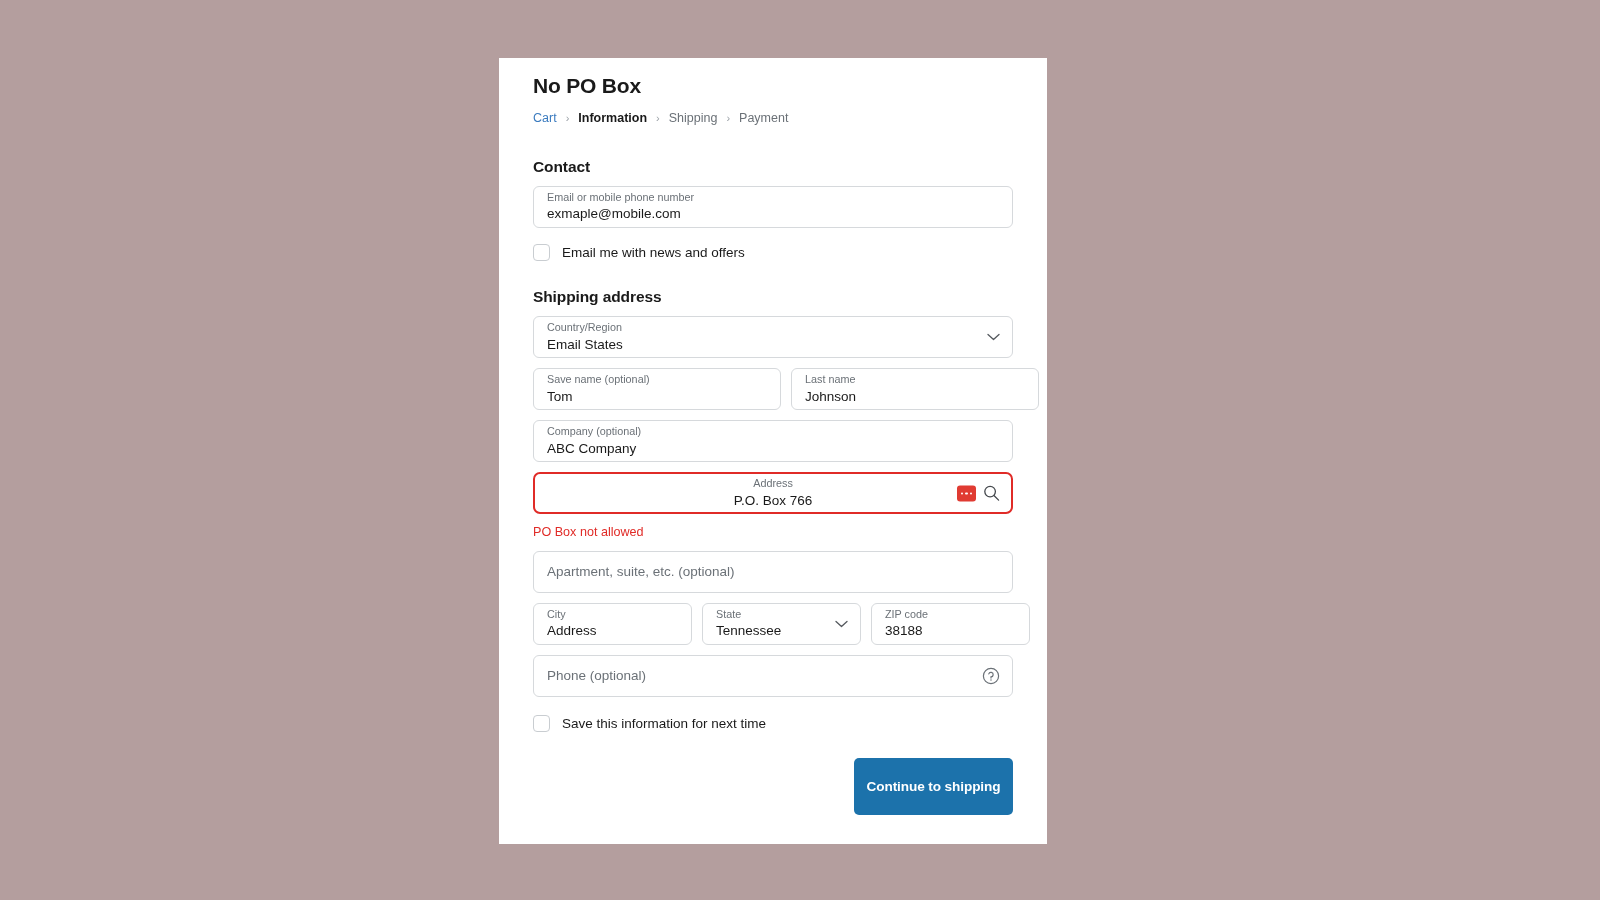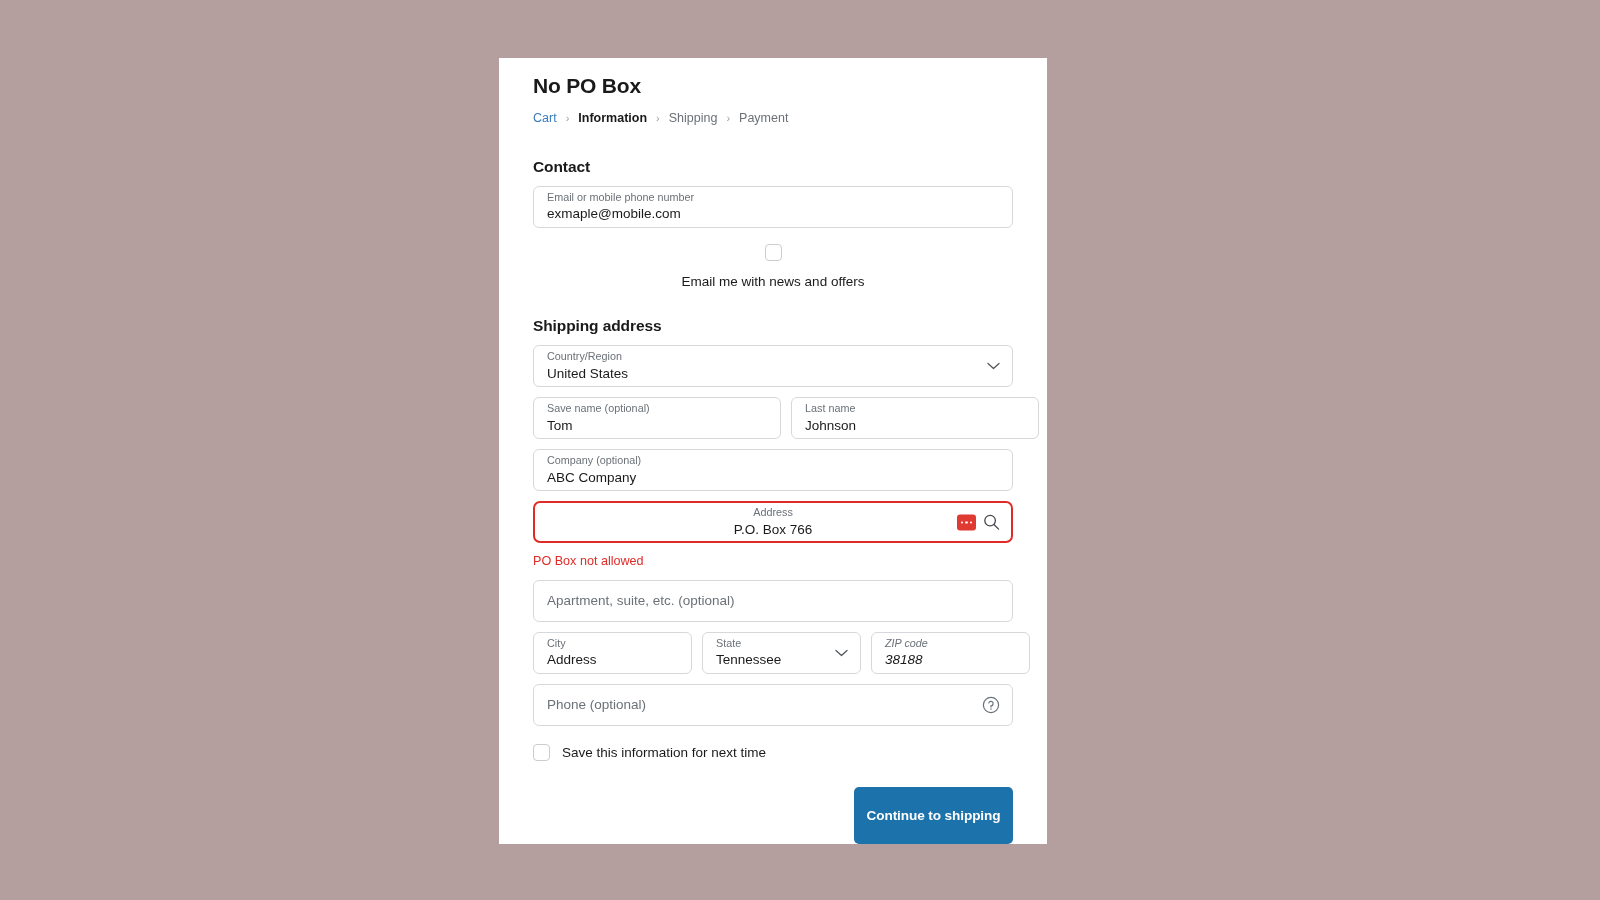--- a/index.html
+++ b/index.html
@@ -120,21 +120,21 @@
 
   
   .w-country  { flex: 1 1 100%; }
   .w-first    { flex: 0 0 248px; }
   .w-last     { flex: 0 0 248px; }
   .w-company  { flex: 1 1 100%; }
   .w-address  { flex: 1 1 100%; }
   .w-apt      { flex: 1 1 100%; }
   .w-city     { flex: 0 0 159px; }
   .w-state    { flex: 0 0 159px; }
-  .w-zip      { flex: 0 0 159px; font-style: italic; }
+  .w-zip      { flex: 0 0 159px; }
   .w-phone    { flex: 1 1 100%; }
 
   
   .field-icon {
     position: absolute;
     right: 12px;
     top: 50%;
     transform: translateY(-50%);
     display: flex;
     align-items: center;
@@ -179,21 +179,21 @@
     margin-top: 10px;
     line-height: 1.3;
   }
 
   
   .check-row {
     display: flex;
     align-items: center;
     gap: 12px;
   }
-  .check-contact { margin-top: 16px; flex-direction: column; }
+  .check-contact { margin-top: 16px; }
   .check-save { margin-top: 18px; }
 
   .checkbox {
     width: 17px;
     height: 17px;
     border: 1px solid #c9cdd1;
     border-radius: 4px;
     background: #ffffff;
     flex: 0 0 auto;
     cursor: pointer;
@@ -255,21 +255,21 @@
     <div class="check-row check-contact">
       <span class="checkbox"></span>
       <span class="check-label">Email me with news and offers</span>
     </div>
 
     <div class="section-heading heading-shipping">Shipping address</div>
 
     <div class="field-row first">
       <div class="field w-country">
         <span class="field-label">Country/Region</span>
-        <span class="field-value">United States</span>
+        <span class="field-value">Email States</span>
         <span class="field-icon chevron-icon">
           <svg width="13" height="8" viewBox="0 0 13 8">
               <path d="M1 1.5 L6.5 6.5 L12 1.5" fill="none" stroke="#55595e" stroke-width="1.3" stroke-linecap="round" stroke-linejoin="round"></path>
             </svg>
         </span>
       </div>
     </div>
 
     <div class="field-row">
       <div class="field w-first">

